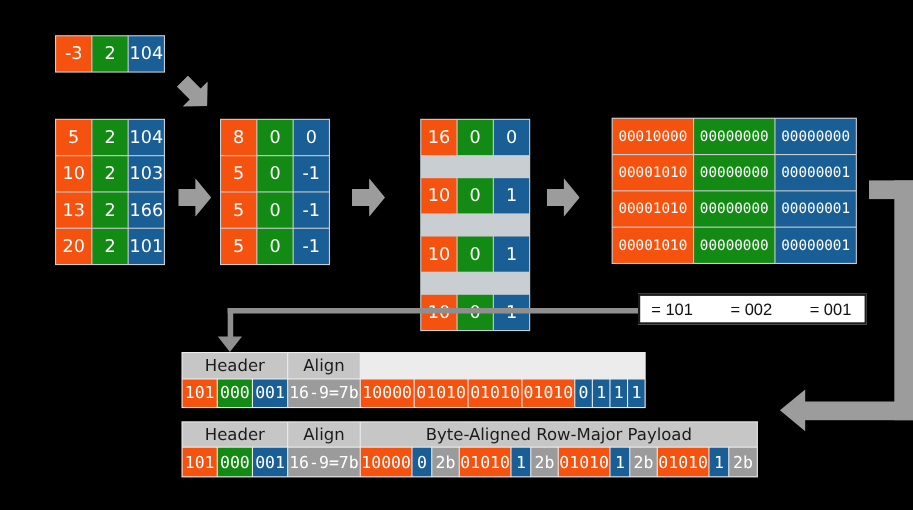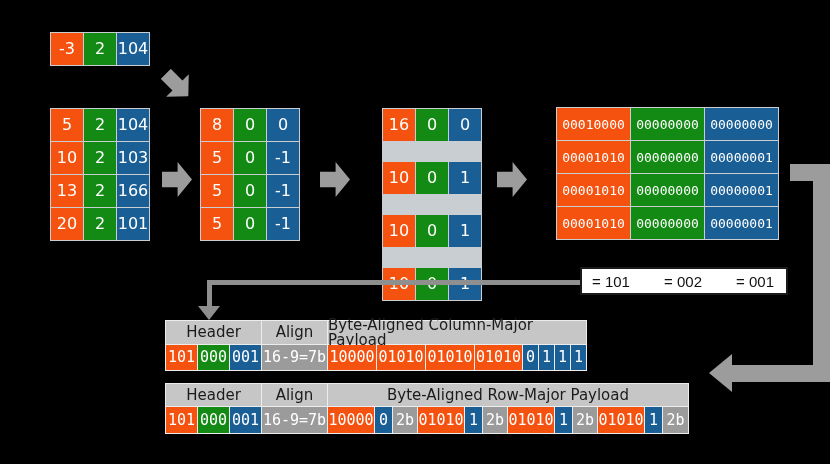--- a/index.html
+++ b/index.html
@@ -170,21 +170,20 @@
   <div class="legendbox">
     <span>= 101</span>
     <span>= 002</span>
     <span>= 001</span>
   </div>
 
   <div class="bt" style="left:165px;top:320px;">
     <div class="row">
       <div class="hcell h1" style="width:95px;">Header</div>
       <div class="hcell h1" style="width:65px;">Align</div>
-      <div class="hcell h1" style="width:258px;">Byte-Aligned Column-Major Payload</div>
     </div>
     <div class="row">
       <div class="dcell d1 bg-o" style="width:31px;">101</div>
       <div class="dcell d1 bg-g" style="width:31px;">000</div>
       <div class="dcell d1 bg-b" style="width:31px;">001</div>
       <div class="dcell d1 bg-gray" style="width:65px;">16-9=7b</div>
       <div class="dcell d1 bg-o" style="width:48px;">10000</div>
       <div class="dcell d1 bg-o" style="width:48px;">01010</div>
       <div class="dcell d1 bg-o" style="width:48px;">01010</div>
       <div class="dcell d1 bg-o" style="width:47px;">01010</div>

